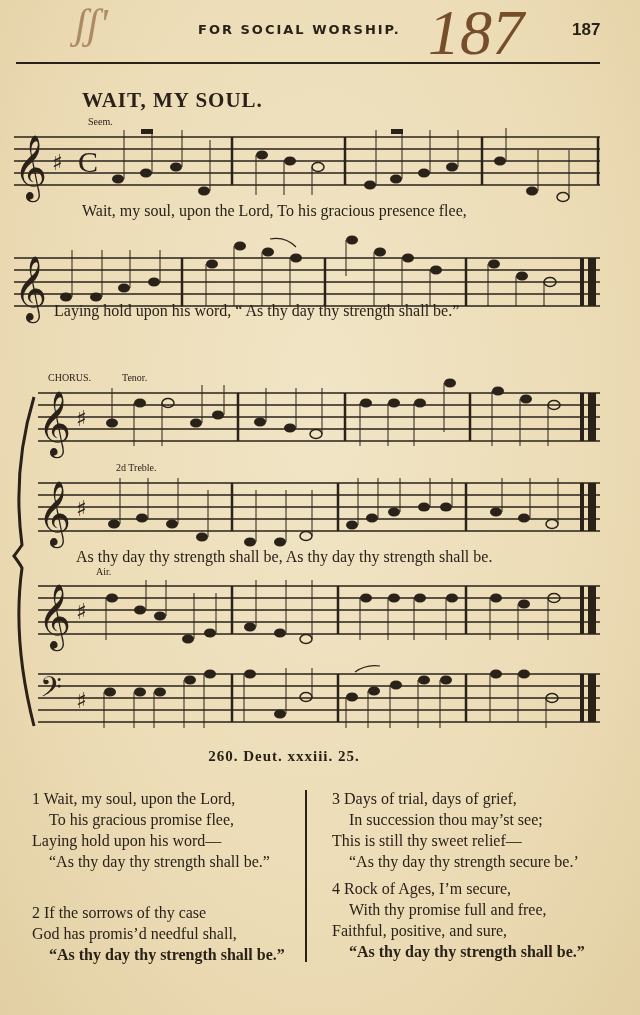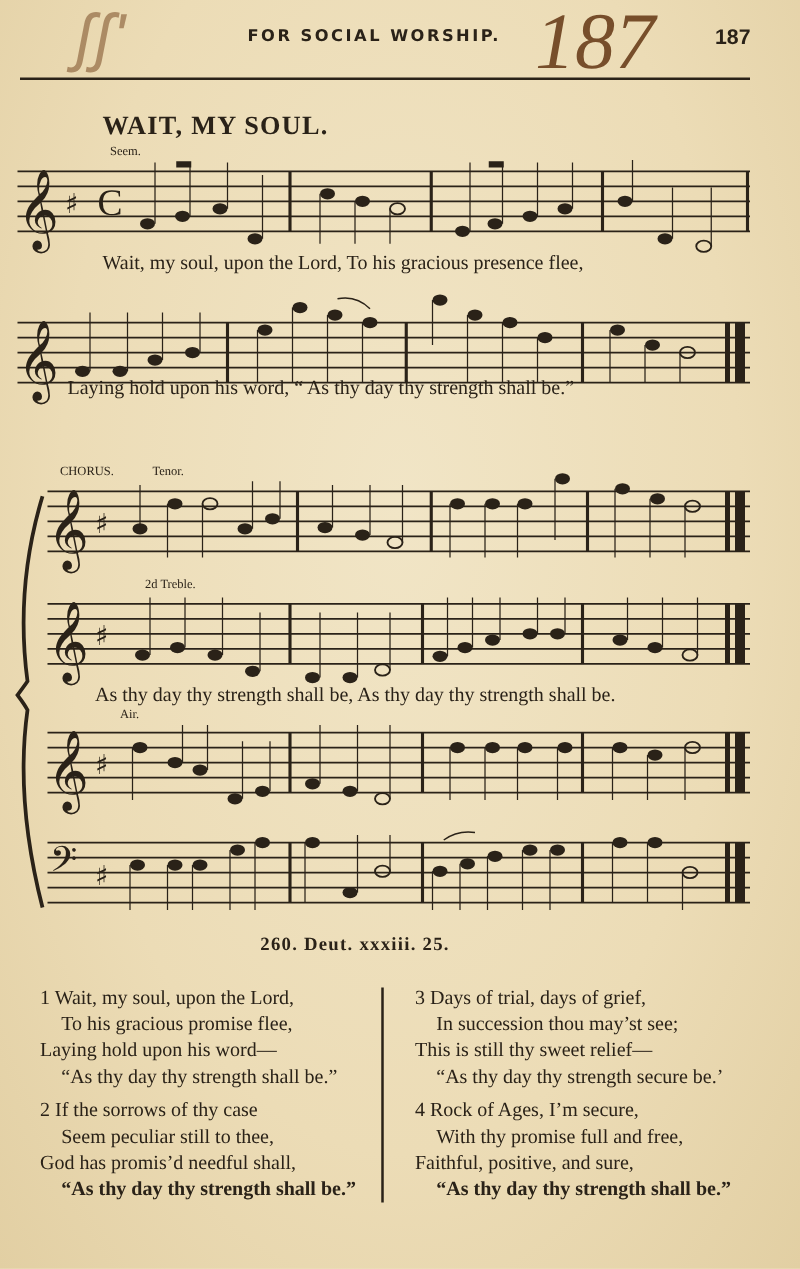--- a/index.html
+++ b/index.html
@@ -4,21 +4,21 @@
 <style>
   html,body{margin:0;padding:0;}
   body{width:640px;height:1015px;background:#eee0bf;position:relative;overflow:hidden;
        font-family:"DejaVu Serif","Liberation Serif",serif;color:#2a2218;}
   .page{position:absolute;left:0;top:0;width:640px;height:1015px;
         background:radial-gradient(ellipse at 50% 40%,#f1e5c6 0%,#ecdcb6 60%,#e2cfa3 100%);}
   .abs{position:absolute;}
   .running-head{left:198px;top:22px;font-family:"DejaVu Sans","Liberation Sans",sans-serif;font-weight:bold;font-size:13px;letter-spacing:2px;}
   .page-num{left:572px;top:20px;font-family:"Liberation Sans",sans-serif;font-weight:bold;font-size:17px;}
   .handwritten{left:428px;top:-4px;font-family:"Liberation Serif",serif;font-style:italic;font-size:64px;color:#6b3f1c;opacity:.9;}
-  .ink-blot{left:60px;top:0px;font-family:Liberation Sans, sans-serif;font-style:italic;font-size:52px;color:#7a4c26;opacity:.55;}
+  .ink-blot{left:75px;top:0px;font-family:Liberation Serif, serif;font-style:italic;font-size:42px;color:#7a4c26;opacity:.55;}
   .rule{left:16px;top:62px;width:584px;height:2px;background:#2a2218;}
   .title{left:82px;top:88px;font-family:"Liberation Serif",serif;font-weight:bold;font-size:21px;letter-spacing:1px;}
   .label-small{font-family:"Liberation Serif",serif;font-size:10px;}
   .lyric{font-family:"Liberation Serif",serif;font-size:16px;white-space:nowrap;}
   .hymn-ref{left:0;width:568px;top:748px;text-align:center;font-family:"Liberation Serif",serif;font-weight:bold;font-size:15px;letter-spacing:1px;}
   .stanza{font-family:"Liberation Serif",serif;font-size:16px;line-height:21px;white-space:nowrap;}
   .stanza .ln{display:block;margin-left:18px;}
   .stanza .ind{padding-left:17px;}
   .stanza .b{font-weight:bold;}
   .col-rule{left:305px;top:790px;width:2px;height:172px;background:#2a2218;}
@@ -354,23 +354,22 @@
 <div class="abs hymn-ref">260.  Deut.  xxxiii.  25.</div>
 
 <div class="abs col-rule"></div>
 
 <div class="abs stanza" style="left:14px;top:788px;">
   <span class="ln"><span>1</span> <span>Wait, my soul, upon the Lord,</span></span>
   <span class="ln ind">To his gracious promise flee,</span>
   <span class="ln">Laying  hold upon his word—</span>
   <span class="ln ind">“As thy day thy strength shall be.”</span>
 </div>
-<div class="abs stanza" style="left:14px;top:878px;">
+<div class="abs stanza" style="left:14px;top:902px;">
   <span class="ln"><span>2</span> <span>If the sorrows of thy case</span></span>
-  <span class="ln ind">Seem peculiar still to thee,</span>
   <span class="ln">God has promis’d needful shall,</span>
   <span class="ln ind b">“As thy day thy strength shall be.”</span>
 </div>
 <div class="abs stanza" style="left:314px;top:788px;">
   <span class="ln"><span>3</span> <span>Days of trial, days of grief,</span></span>
   <span class="ln ind">In succession thou may’st see;</span>
   <span class="ln">This is still thy sweet relief—</span>
   <span class="ln ind">“As thy day thy strength secure be.’</span>
 </div>
 <div class="abs stanza" style="left:314px;top:878px;">

